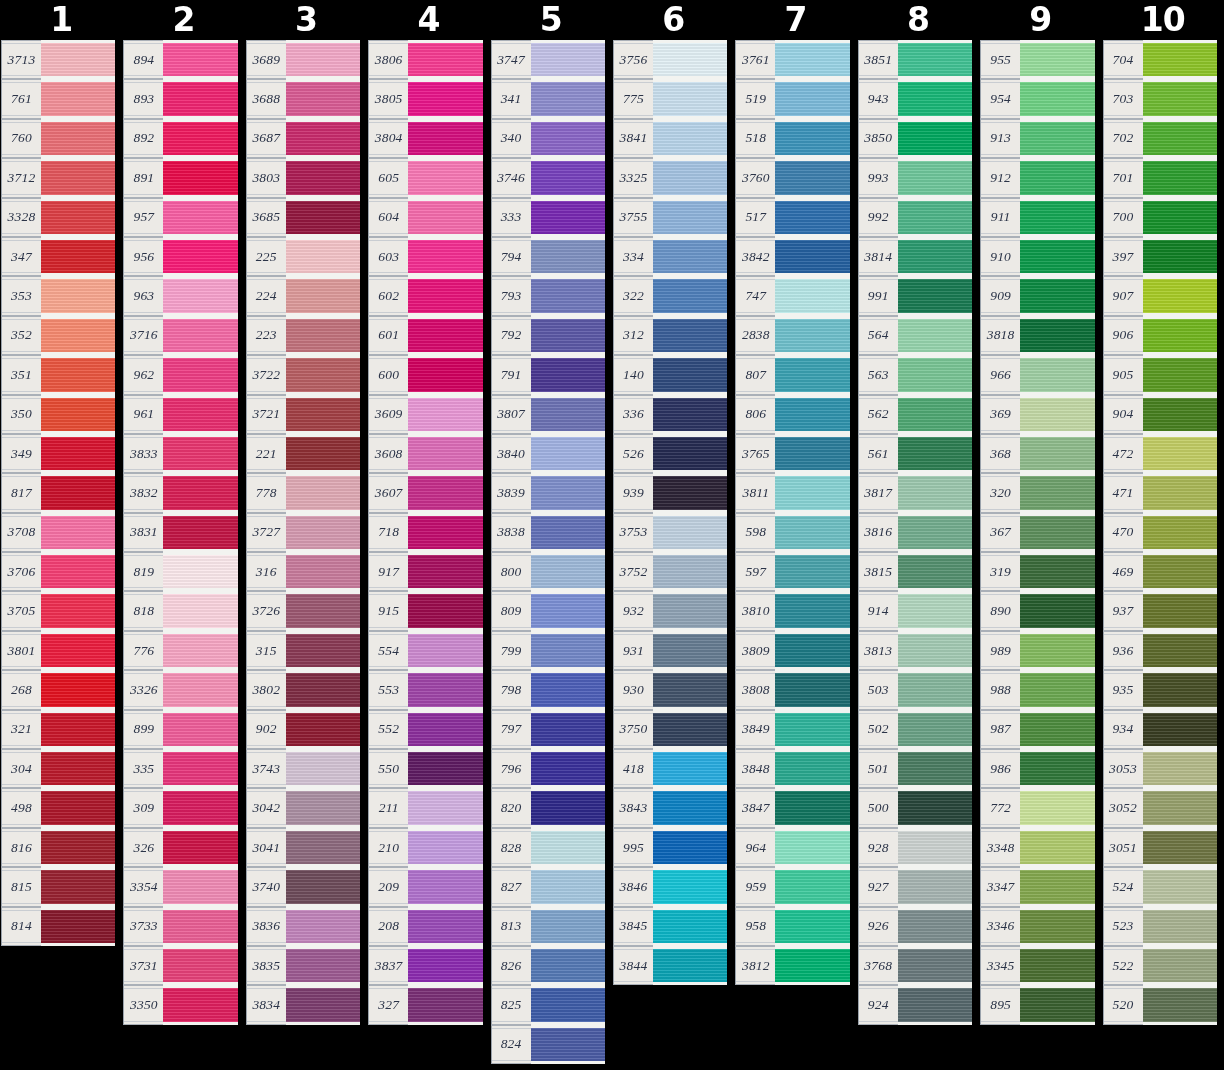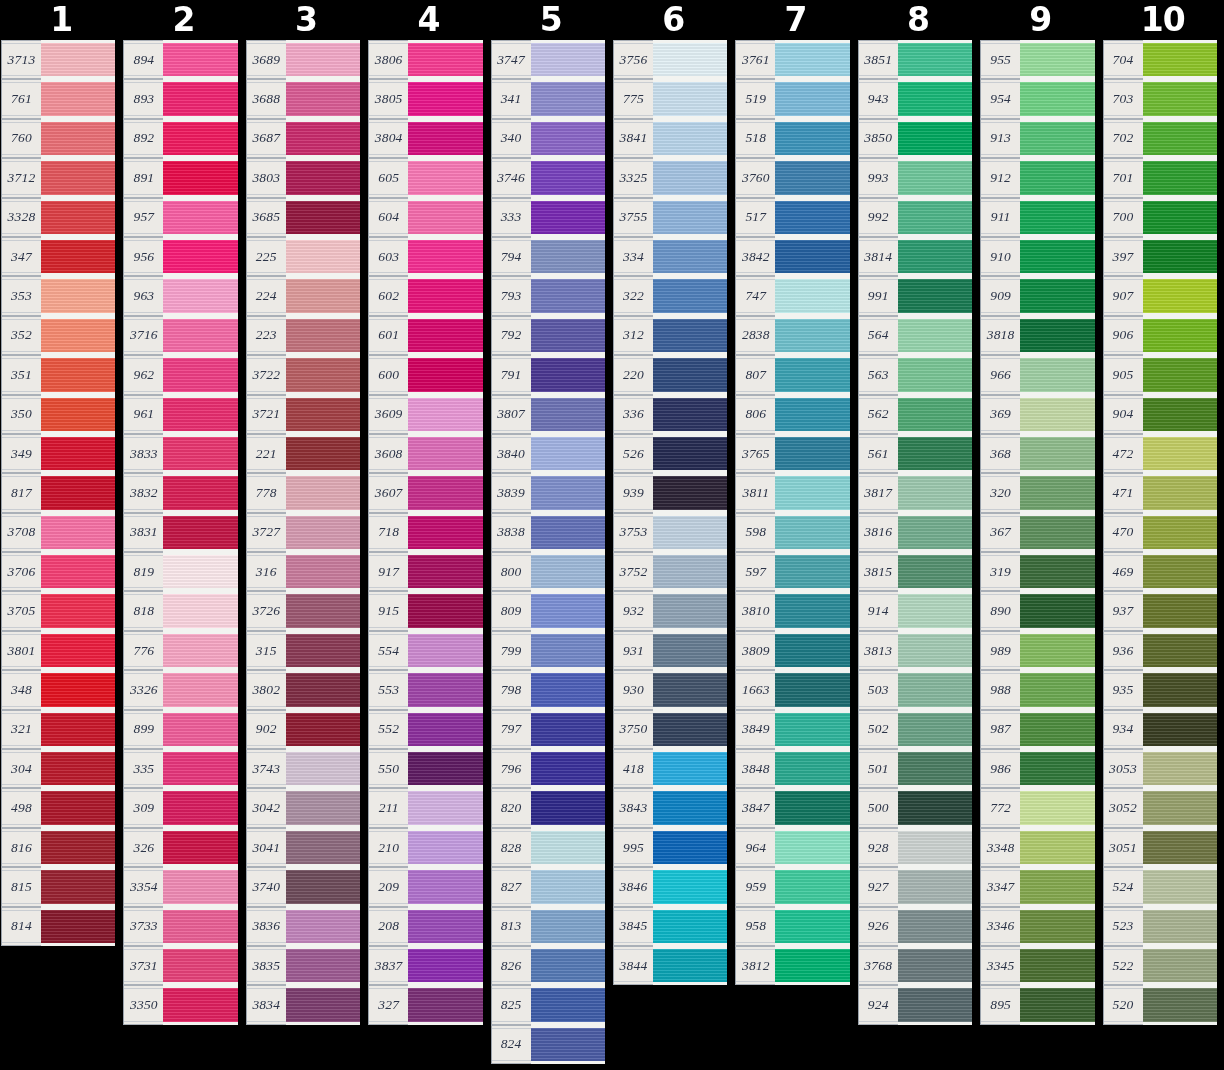--- a/index.html
+++ b/index.html
@@ -255,21 +255,21 @@
           </div>
           <div class="thread-row">
             <div class="code-cell">3801</div>
             <div class="swatch-cell">
               <div class="swatch-gap-top"></div>
               <div class="swatch-fill" style="background-color: rgb(236, 29, 62);"></div>
               <div class="swatch-gap-bot"></div>
             </div>
           </div>
           <div class="thread-row">
-            <div class="code-cell">348</div>
+            <div class="code-cell">268</div>
             <div class="swatch-cell">
               <div class="swatch-gap-top"></div>
               <div class="swatch-fill" style="background-color: rgb(227, 18, 32);"></div>
               <div class="swatch-gap-bot"></div>
             </div>
           </div>
           <div class="thread-row">
             <div class="code-cell">321</div>
             <div class="swatch-cell">
               <div class="swatch-gap-top"></div>
@@ -1203,21 +1203,21 @@
           </div>
           <div class="thread-row">
             <div class="code-cell">312</div>
             <div class="swatch-cell">
               <div class="swatch-gap-top"></div>
               <div class="swatch-fill" style="background-color: rgb(58, 95, 153);"></div>
               <div class="swatch-gap-bot"></div>
             </div>
           </div>
           <div class="thread-row">
-            <div class="code-cell">220</div>
+            <div class="code-cell">140</div>
             <div class="swatch-cell">
               <div class="swatch-gap-top"></div>
               <div class="swatch-fill" style="background-color: rgb(47, 74, 125);"></div>
               <div class="swatch-gap-bot"></div>
             </div>
           </div>
           <div class="thread-row">
             <div class="code-cell">336</div>
             <div class="swatch-cell">
               <div class="swatch-gap-top"></div>
@@ -1463,21 +1463,21 @@
           </div>
           <div class="thread-row">
             <div class="code-cell">3809</div>
             <div class="swatch-cell">
               <div class="swatch-gap-top"></div>
               <div class="swatch-fill" style="background-color: rgb(29, 122, 133);"></div>
               <div class="swatch-gap-bot"></div>
             </div>
           </div>
           <div class="thread-row">
-            <div class="code-cell">1663</div>
+            <div class="code-cell">3808</div>
             <div class="swatch-cell">
               <div class="swatch-gap-top"></div>
               <div class="swatch-fill" style="background-color: rgb(29, 107, 112);"></div>
               <div class="swatch-gap-bot"></div>
             </div>
           </div>
           <div class="thread-row">
             <div class="code-cell">3849</div>
             <div class="swatch-cell">
               <div class="swatch-gap-top"></div>

